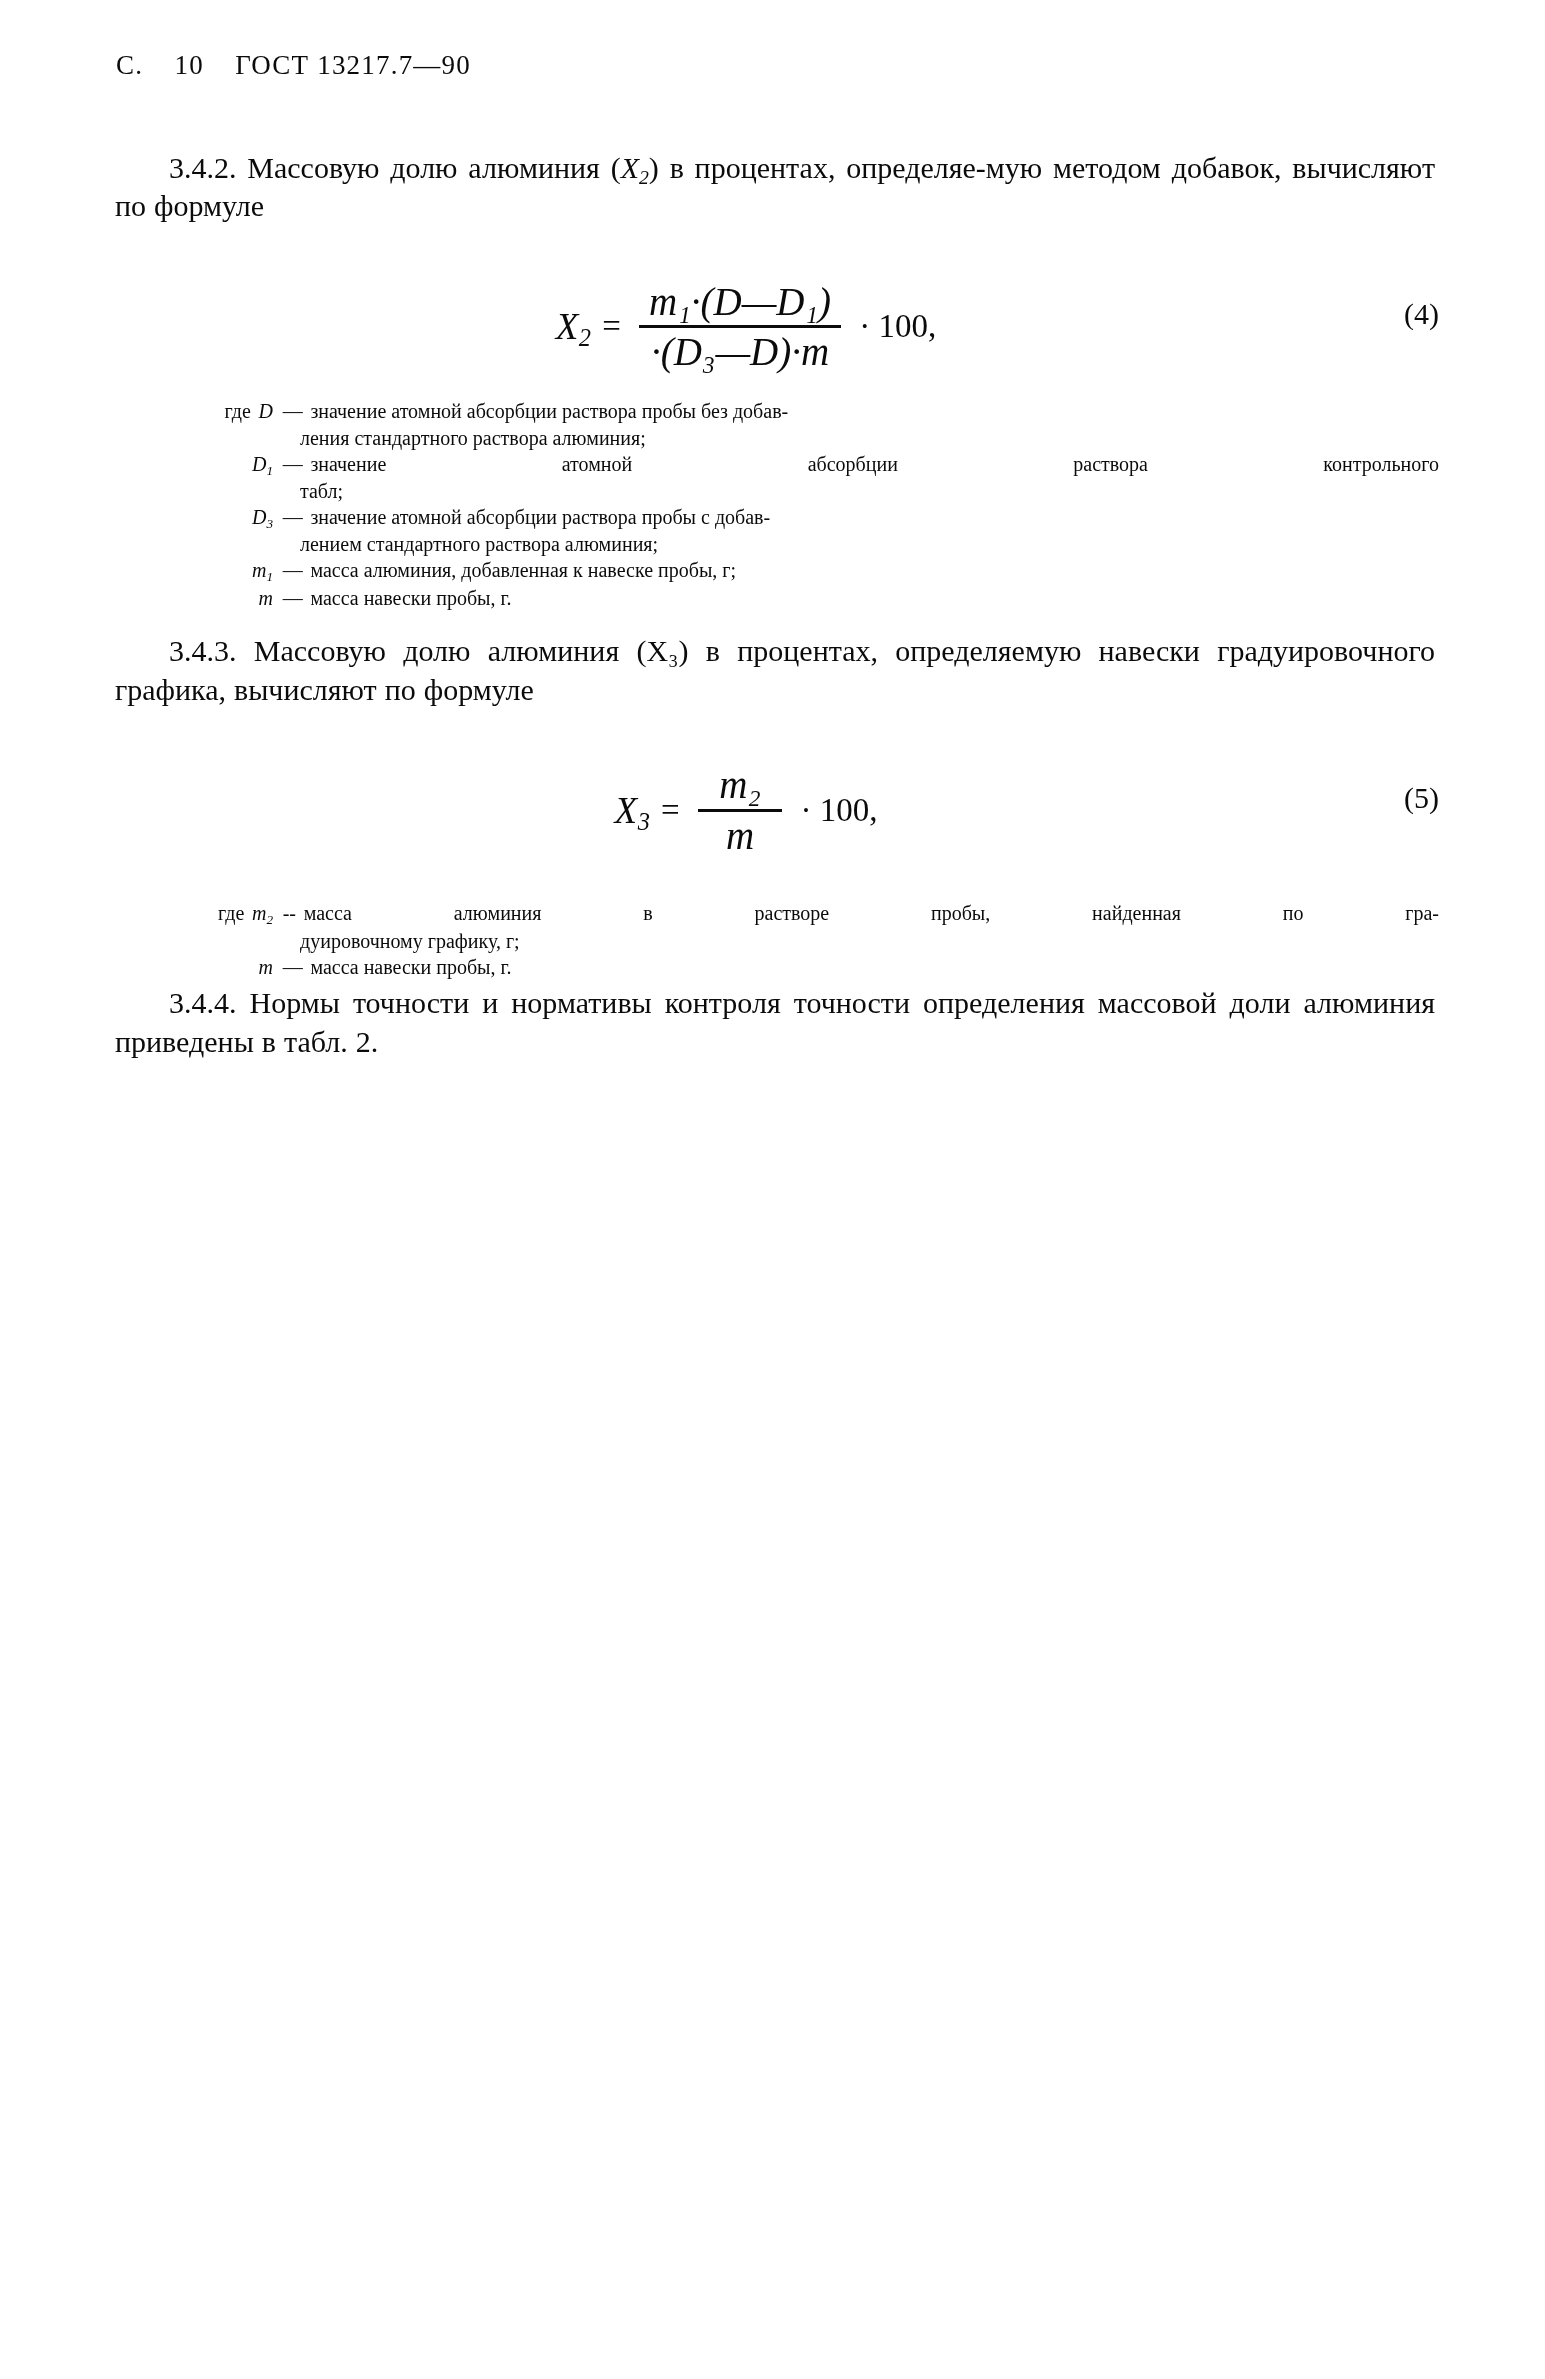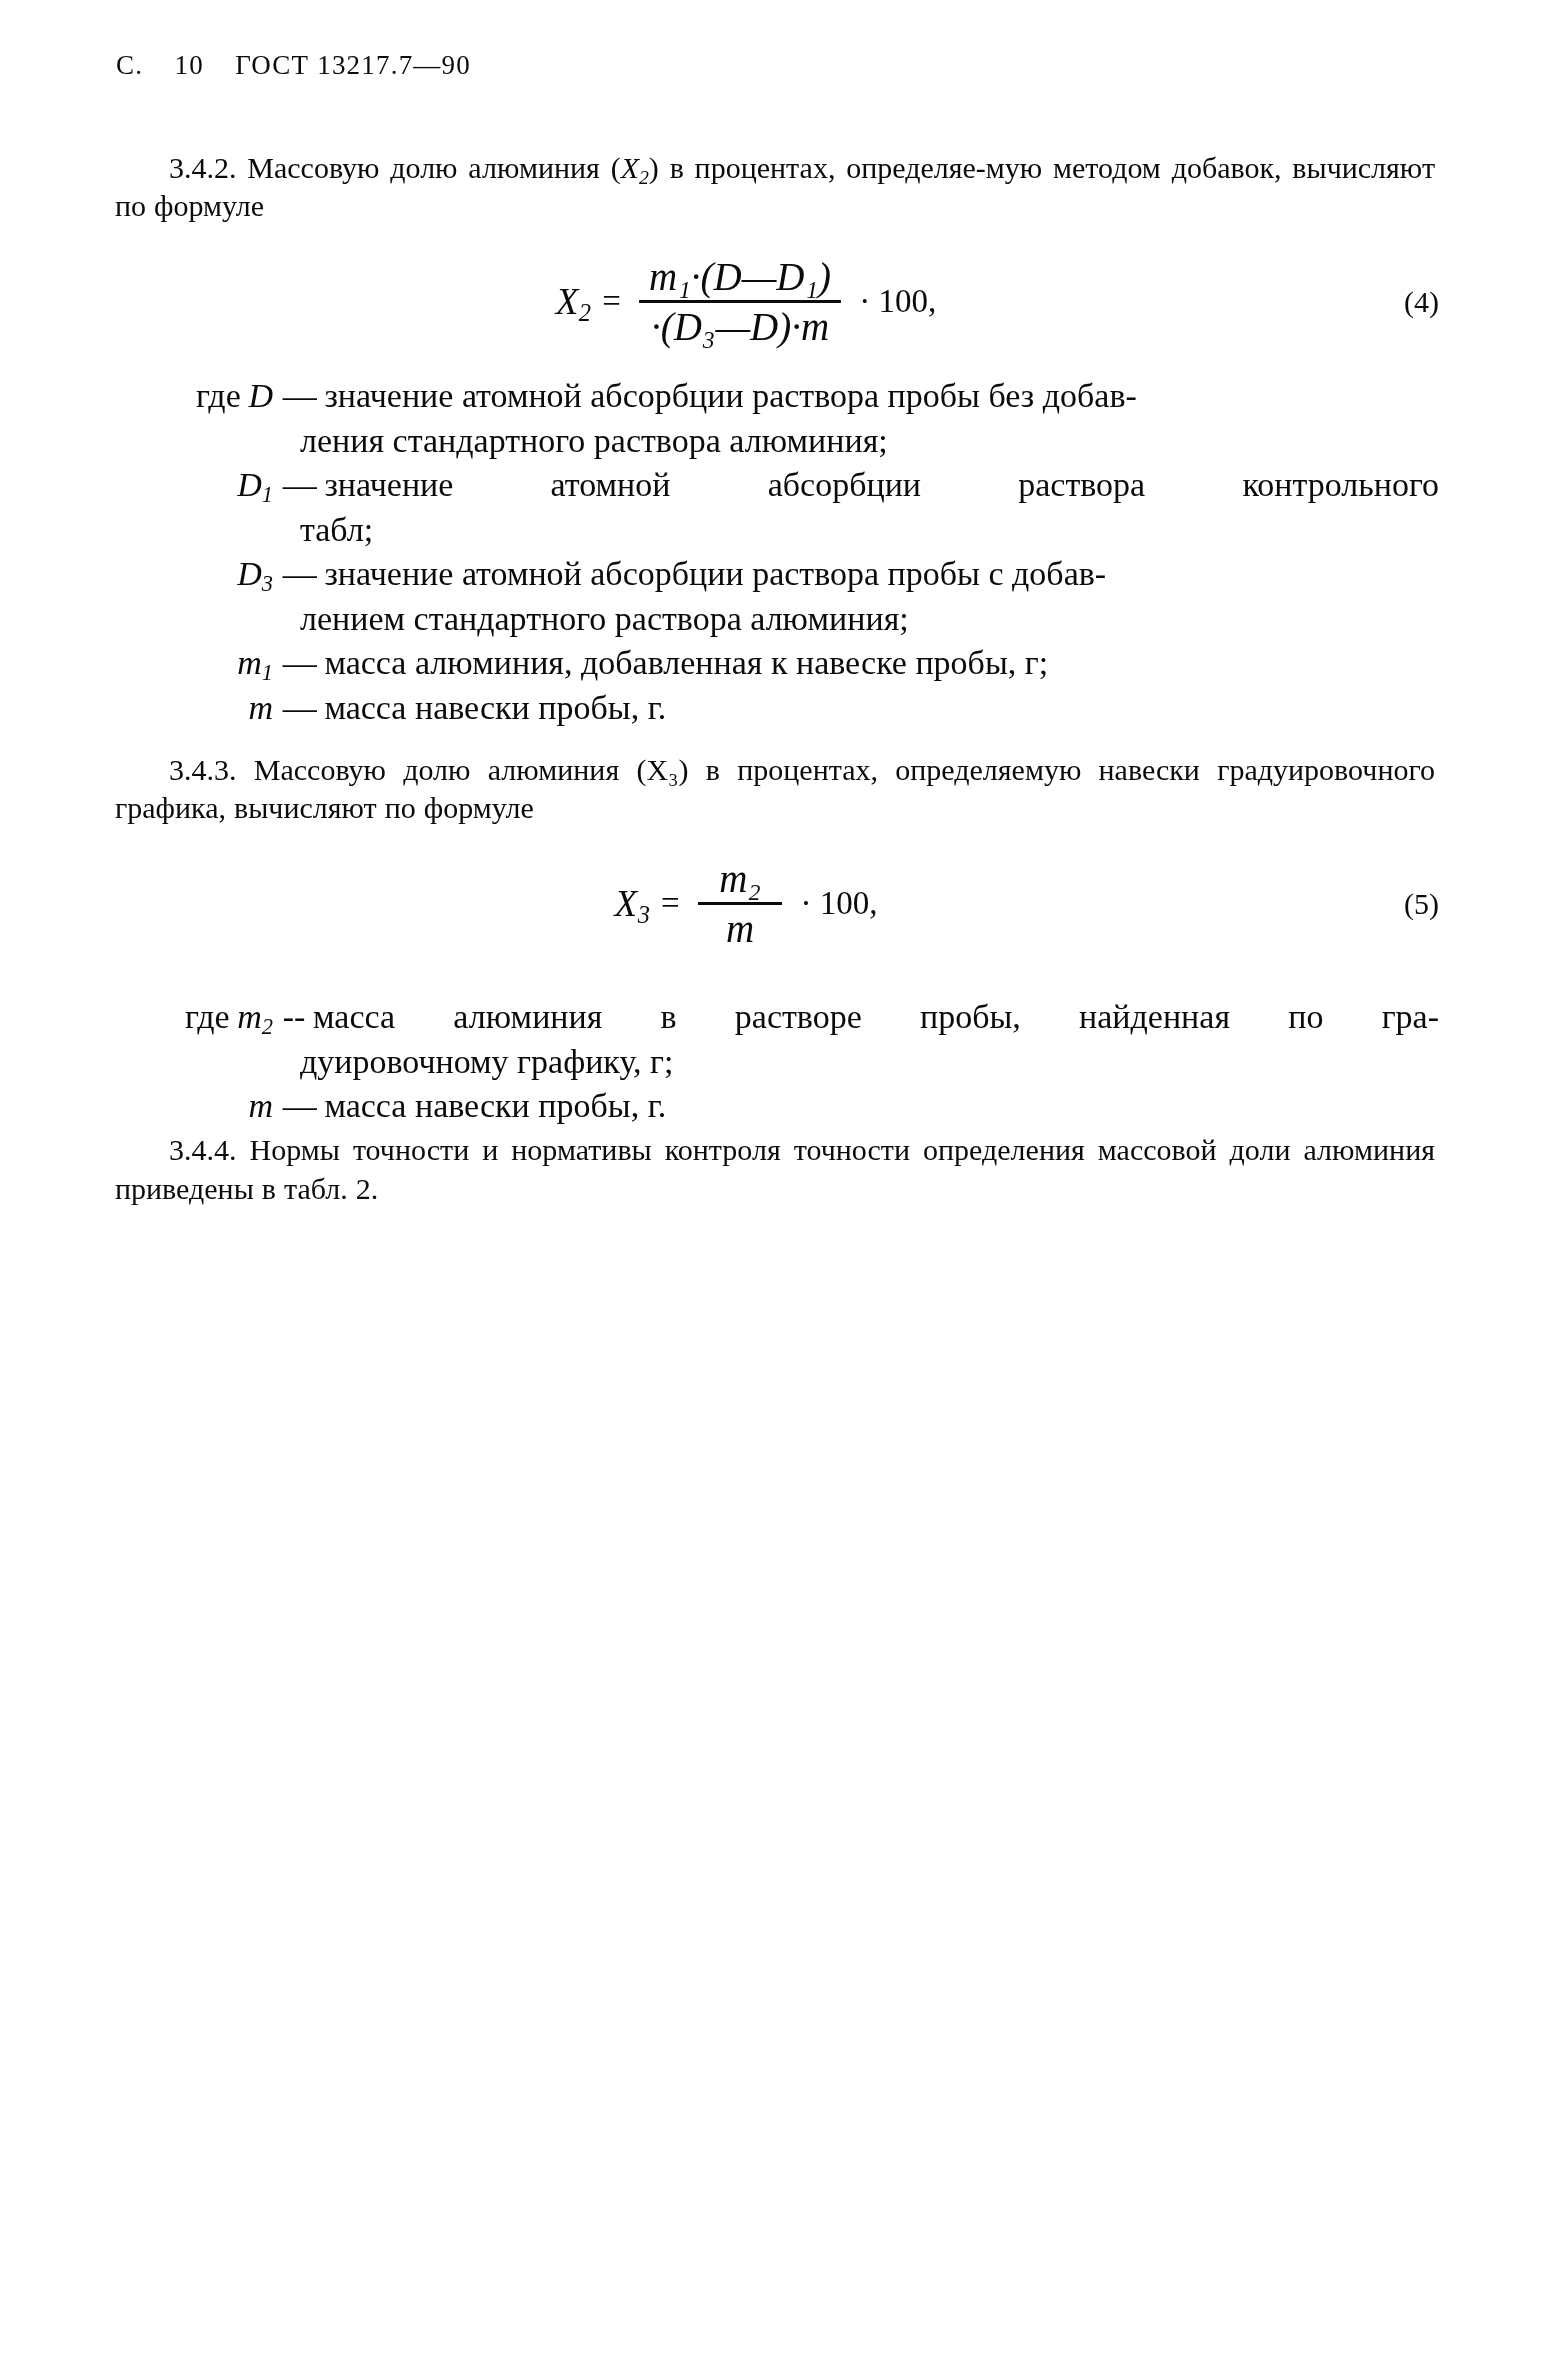--- a/index.html
+++ b/index.html
@@ -64,20 +64,21 @@
     justify-content: center;
     margin: 29px 0 25px 0;
     min-height: 93px;
   }
   .formula {
     font-size: 33px;
     display: flex;
     align-items: center;
     gap: 3px;
     transform: translateX(-29px);
+    margin-top: 25px;
   }
   .formula .lhs {
     font-style: italic;
     font-size: 37px;
     letter-spacing: 0.5px;
   }
   .formula .eq {
     margin: 0 9.7px 0 7.7px;
     font-size: 33px;
   }
@@ -115,21 +116,21 @@
     position: absolute;
     right: 0;
     top: 50%;
     transform: translateY(-50%);
     font-size: 30px;
   }
 
   
   .deflist {
     margin: 3.9px 0 0 0;
-    font-size: 34px;
+    font-size: 20px;
     line-height: 1.28;
   }
   .defrow {
     display: flex;
     align-items: flex-start;
     margin-bottom: 1.9px;
   }
   .def-lead {
     flex: 0 0 auto;
     white-space: nowrap;

